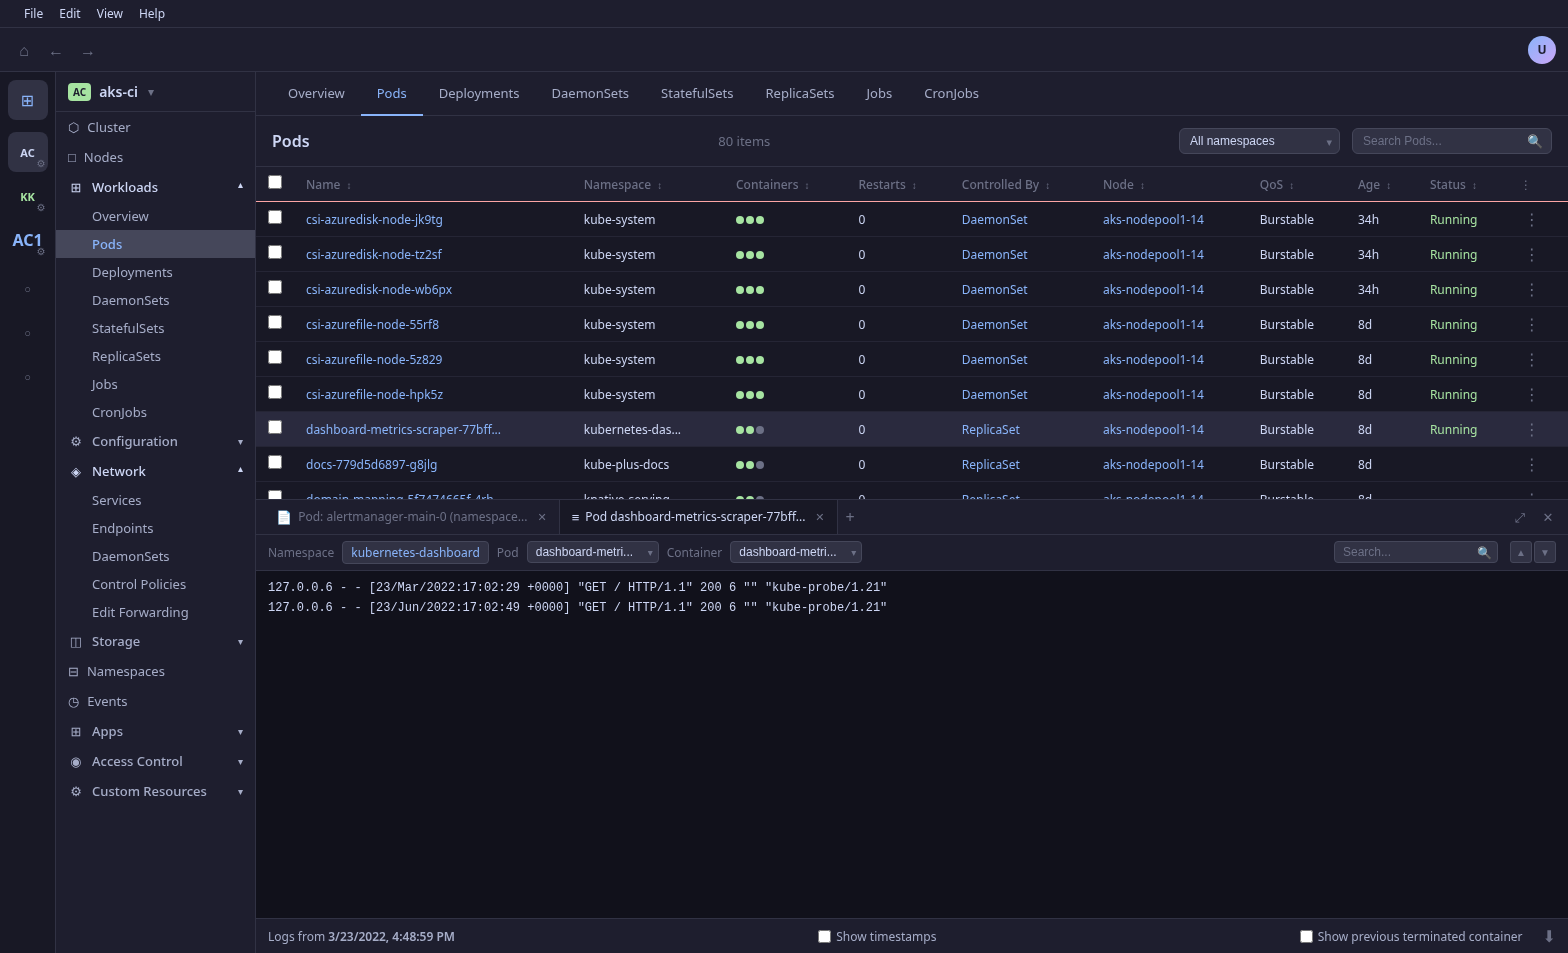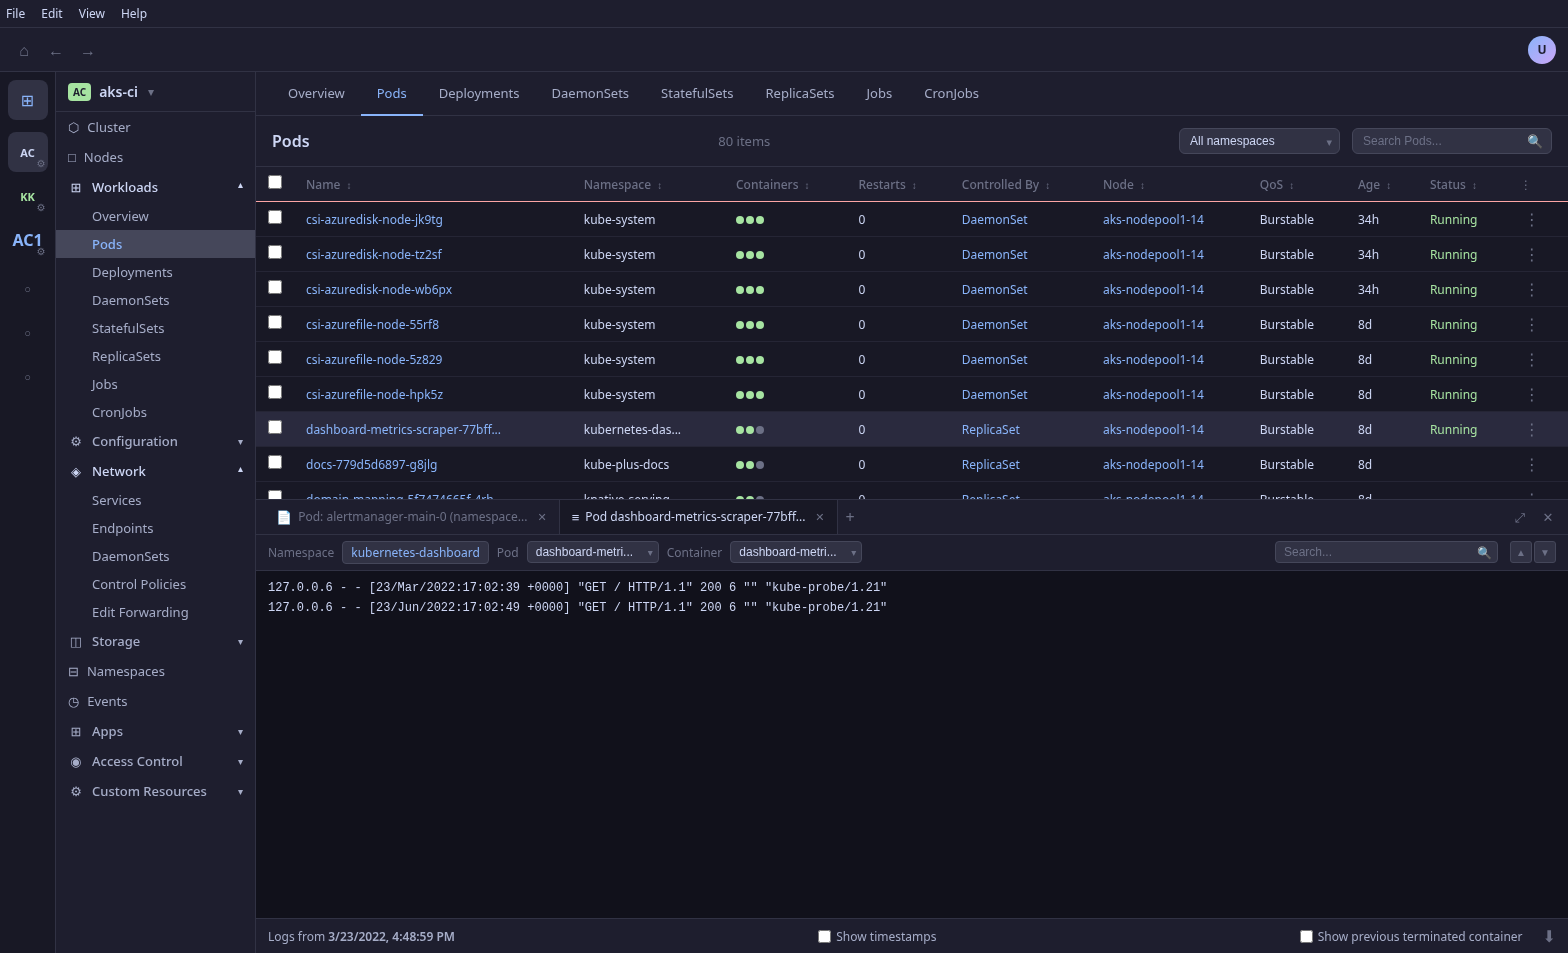--- a/index.html
+++ b/index.html
@@ -1,19 +1,19 @@
 <!DOCTYPE html>
 <html><head>
   <meta charset="utf-8">
   <style>
     * { box-sizing: border-box; margin: 0; padding: 0; }
     body { background: #1a1a2e; color: #cdd6f4; font-family: 'Segoe UI', system-ui, sans-serif; font-size: 13px; height: 953px; overflow: hidden; display: flex; flex-direction: column; }
 
     
-    .menu-bar { background: #1e1e2e; height: 28px; display: flex; align-items: center; padding: 0 6px; gap: 16px; border-bottom: 1px solid #313244; flex-shrink: 0; }
+    .menu-bar { background: #1e1e2e; height: 28px; display: flex; align-items: center; padding: 0 24px; gap: 16px; border-bottom: 1px solid #313244; flex-shrink: 0; }
     .menu-bar span { font-size: 12px; color: #cdd6f4; cursor: pointer; }
 
     
     .nav-bar { background: #1e1e2e; height: 44px; display: flex; align-items: center; padding: 0 12px; gap: 8px; border-bottom: 1px solid #313244; flex-shrink: 0; }
     .nav-icon { width: 24px; height: 24px; display: flex; align-items: center; justify-content: center; color: #6c7086; cursor: pointer; font-size: 16px; }
     .spacer { flex: 1; }
     .avatar { width: 28px; height: 28px; border-radius: 50%; background: linear-gradient(135deg, #89b4fa, #cba6f7); display: flex; align-items: center; justify-content: center; font-size: 12px; color: #1e1e2e; font-weight: bold; }
 
     
     .main-layout { display: flex; flex: 1; overflow: hidden; }
@@ -86,21 +86,21 @@
     .tab-maximize-btns { margin-left: auto; display: flex; gap: 4px; }
     .tab-max-btn { width: 24px; height: 24px; display: flex; align-items: center; justify-content: center; color: #6c7086; cursor: pointer; font-size: 13px; }
 
     
     .terminal-bar { display: flex; align-items: center; padding: 6px 12px; background: #1e1e2e; border-bottom: 1px solid #313244; gap: 8px; flex-shrink: 0; }
     .terminal-label { color: #6c7086; font-size: 12px; }
     .terminal-badge { background: #313244; border: 1px solid #45475a; border-radius: 4px; color: #89b4fa; padding: 2px 8px; font-size: 12px; }
     .terminal-select-wrapper { position: relative; display: inline-flex; align-items: center; }
     .terminal-select { background: #313244; border: 1px solid #45475a; border-radius: 4px; color: #cdd6f4; padding: 3px 24px 3px 8px; font-size: 12px; cursor: pointer; appearance: none; max-width: 180px; }
     .terminal-select-wrapper::after { content: '▾'; position: absolute; right: 6px; color: #6c7086; pointer-events: none; font-size: 10px; }
-    .terminal-search { background: #313244; border: 1px solid #45475a; border-radius: 4px; color: #cdd6f4; padding: 3px 26px 3px 8px; font-size: 12px; outline: none; width: 223px; margin-left: auto; }
+    .terminal-search { background: #313244; border: 1px solid #45475a; border-radius: 4px; color: #cdd6f4; padding: 3px 26px 3px 8px; font-size: 12px; outline: none; width: 164px; margin-left: auto; }
     .terminal-search::placeholder { color: #6c7086; }
     .terminal-search-wrapper { position: relative; display: inline-flex; align-items: center; margin-left: auto; }
     .terminal-search-wrapper .s-icon { position: absolute; right: 6px; color: #6c7086; font-size: 12px; pointer-events: none; }
     .nav-arrows { display: flex; gap: 2px; margin-left: 4px; }
     .nav-arrow-btn { width: 22px; height: 22px; background: #313244; border: 1px solid #45475a; border-radius: 3px; display: flex; align-items: center; justify-content: center; cursor: pointer; color: #6c7086; font-size: 10px; }
 
     
     .terminal-output { background: #11111b; padding: 8px 12px; font-family: 'Courier New', monospace; font-size: 12px; color: #cdd6f4; flex: 1; overflow-y: auto; }
     .terminal-line { margin-bottom: 2px; line-height: 1.5; }
 
@@ -503,21 +503,21 @@
         <input class="terminal-search" type="text" placeholder="Search..." style="">
         <span class="s-icon">🔍</span>
       </div>
       <div class="nav-arrows">
         <div class="nav-arrow-btn">▲</div>
         <div class="nav-arrow-btn">▼</div>
       </div>
     </div>
 
     <div class="terminal-output" id="terminal-output">
-        <div class="terminal-line">127.0.0.6 - - [23/Mar/2022:17:02:39 +0000] "GET / HTTP/1.1" 200 6 "" "kube-probe/1.21"</div>
+    <div class="terminal-line">127.0.0.6 - - [23/Mar/2022:17:02:29 +0000] "GET / HTTP/1.1" 200 6 "" "kube-probe/1.21"</div>
         <div class="terminal-line">127.0.0.6 - - [23/Jun/2022:17:02:49 +0000] "GET / HTTP/1.1" 200 6 "" "kube-probe/1.21"</div>
       </div>
 
     <div class="bottom-status">
       <span class="log-timestamp">
         Logs from <span>3/23/2022, 4:48:59 PM</span>
       </span>
       <label class="checkbox-label">
         <input type="checkbox" style="">
         <span>Show timestamps</span>

